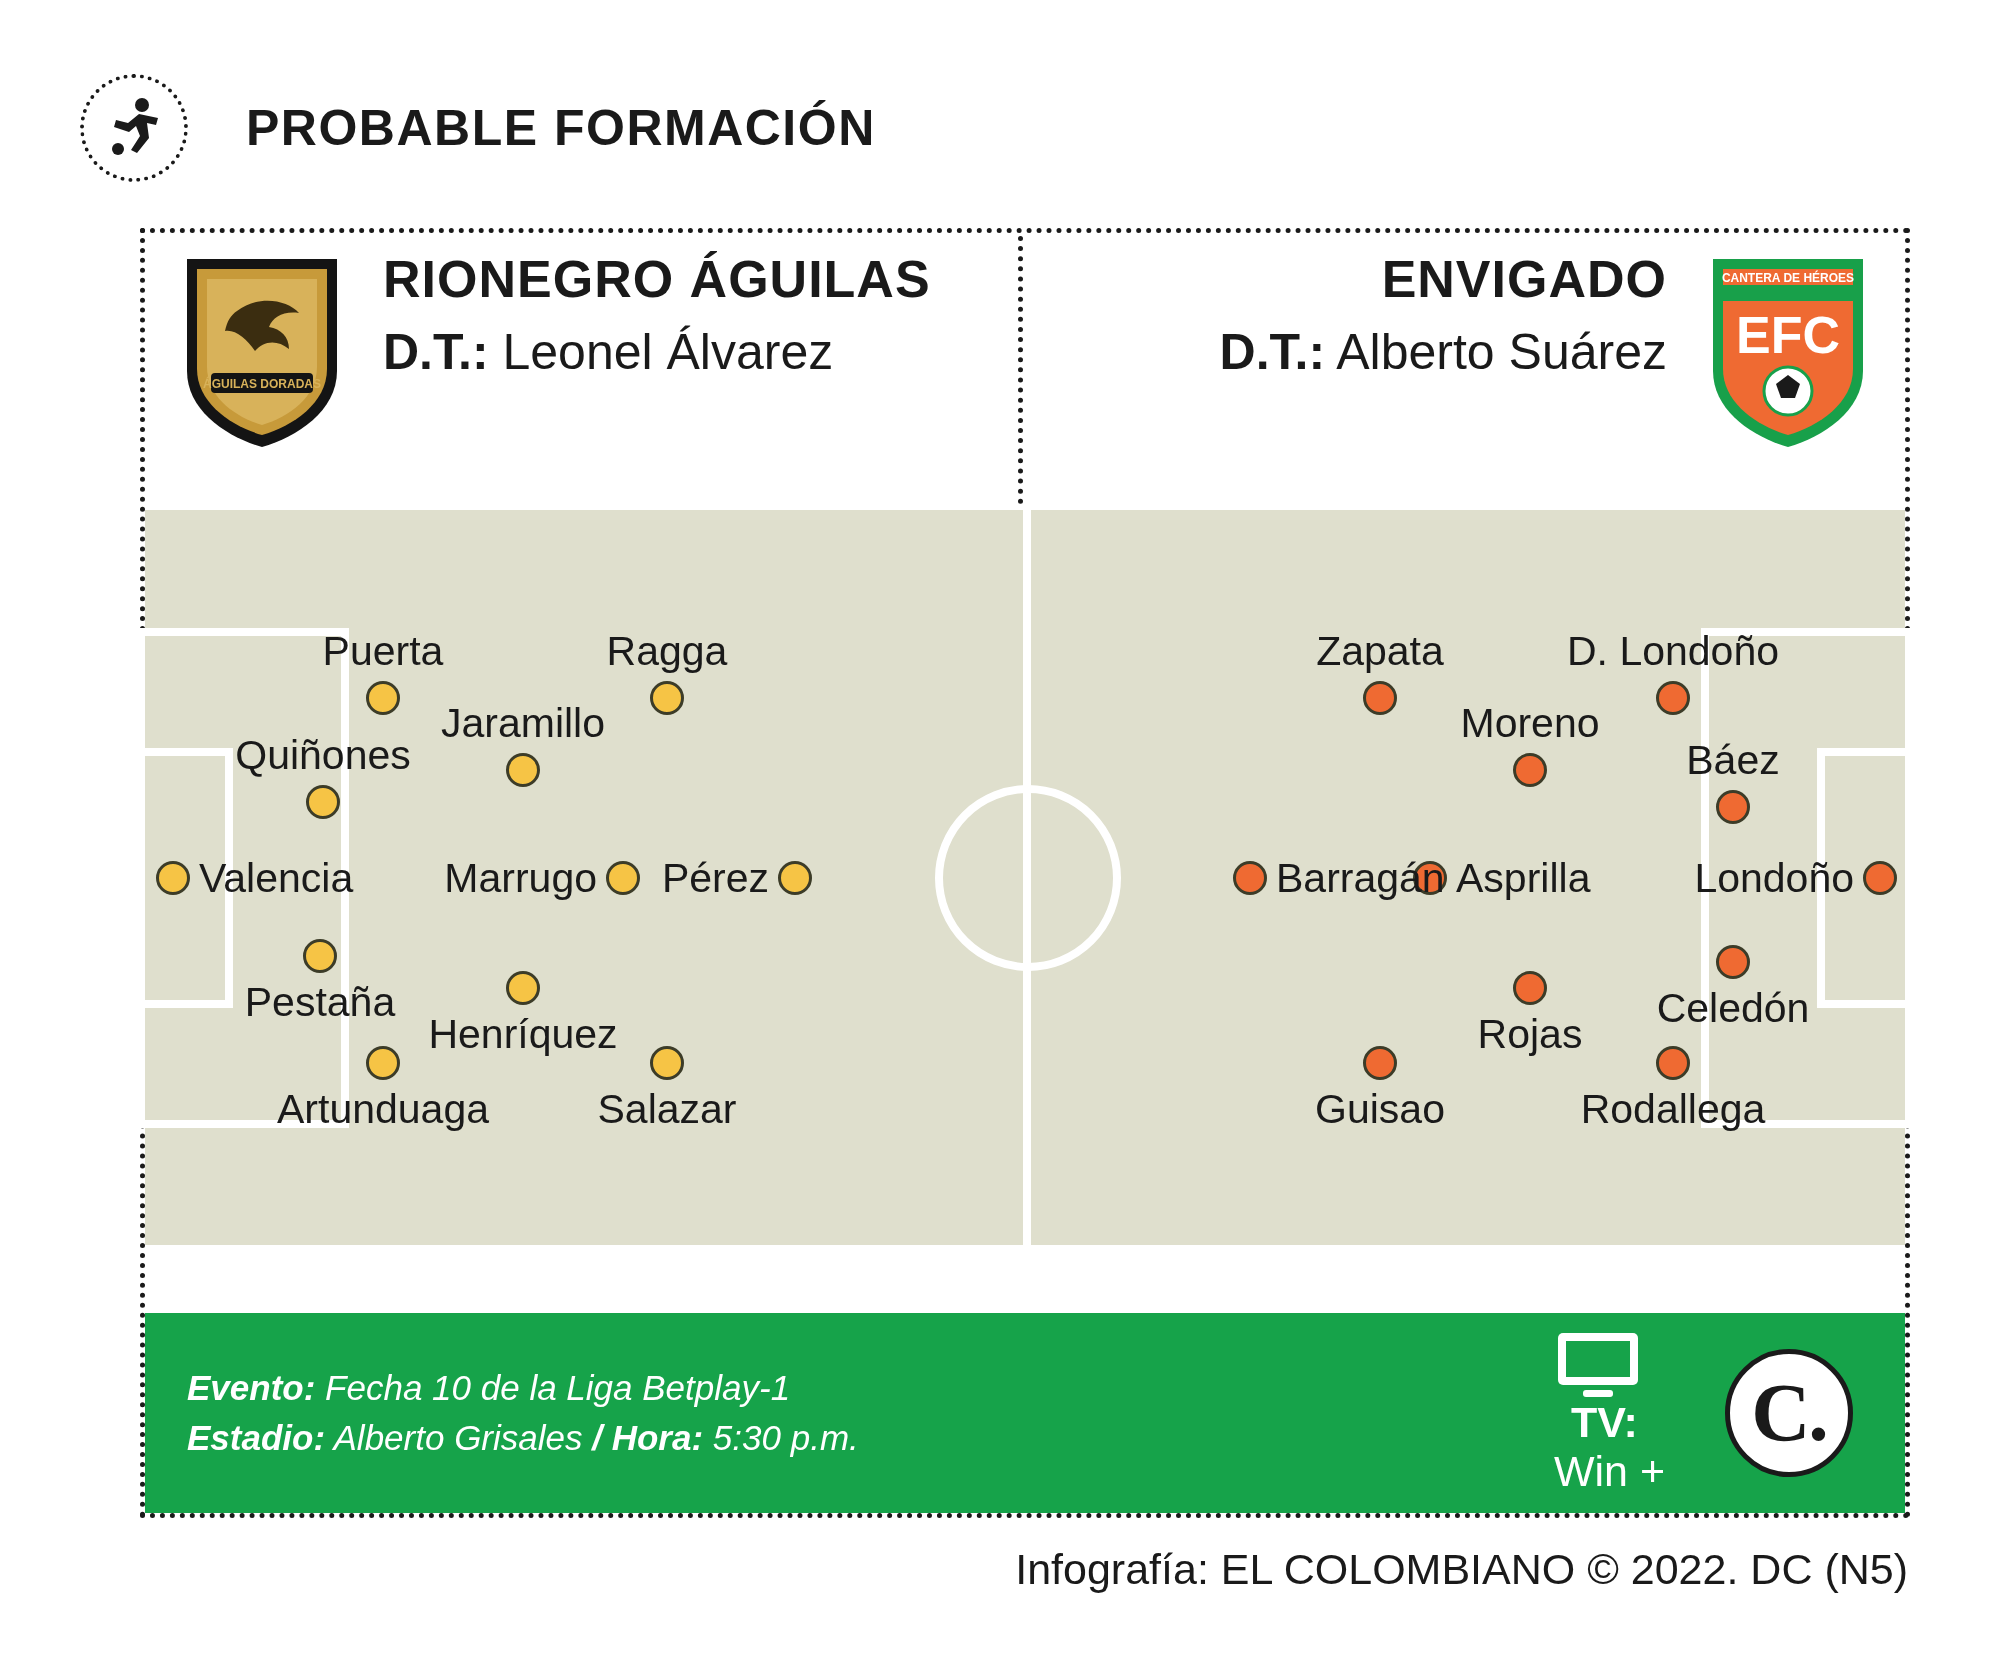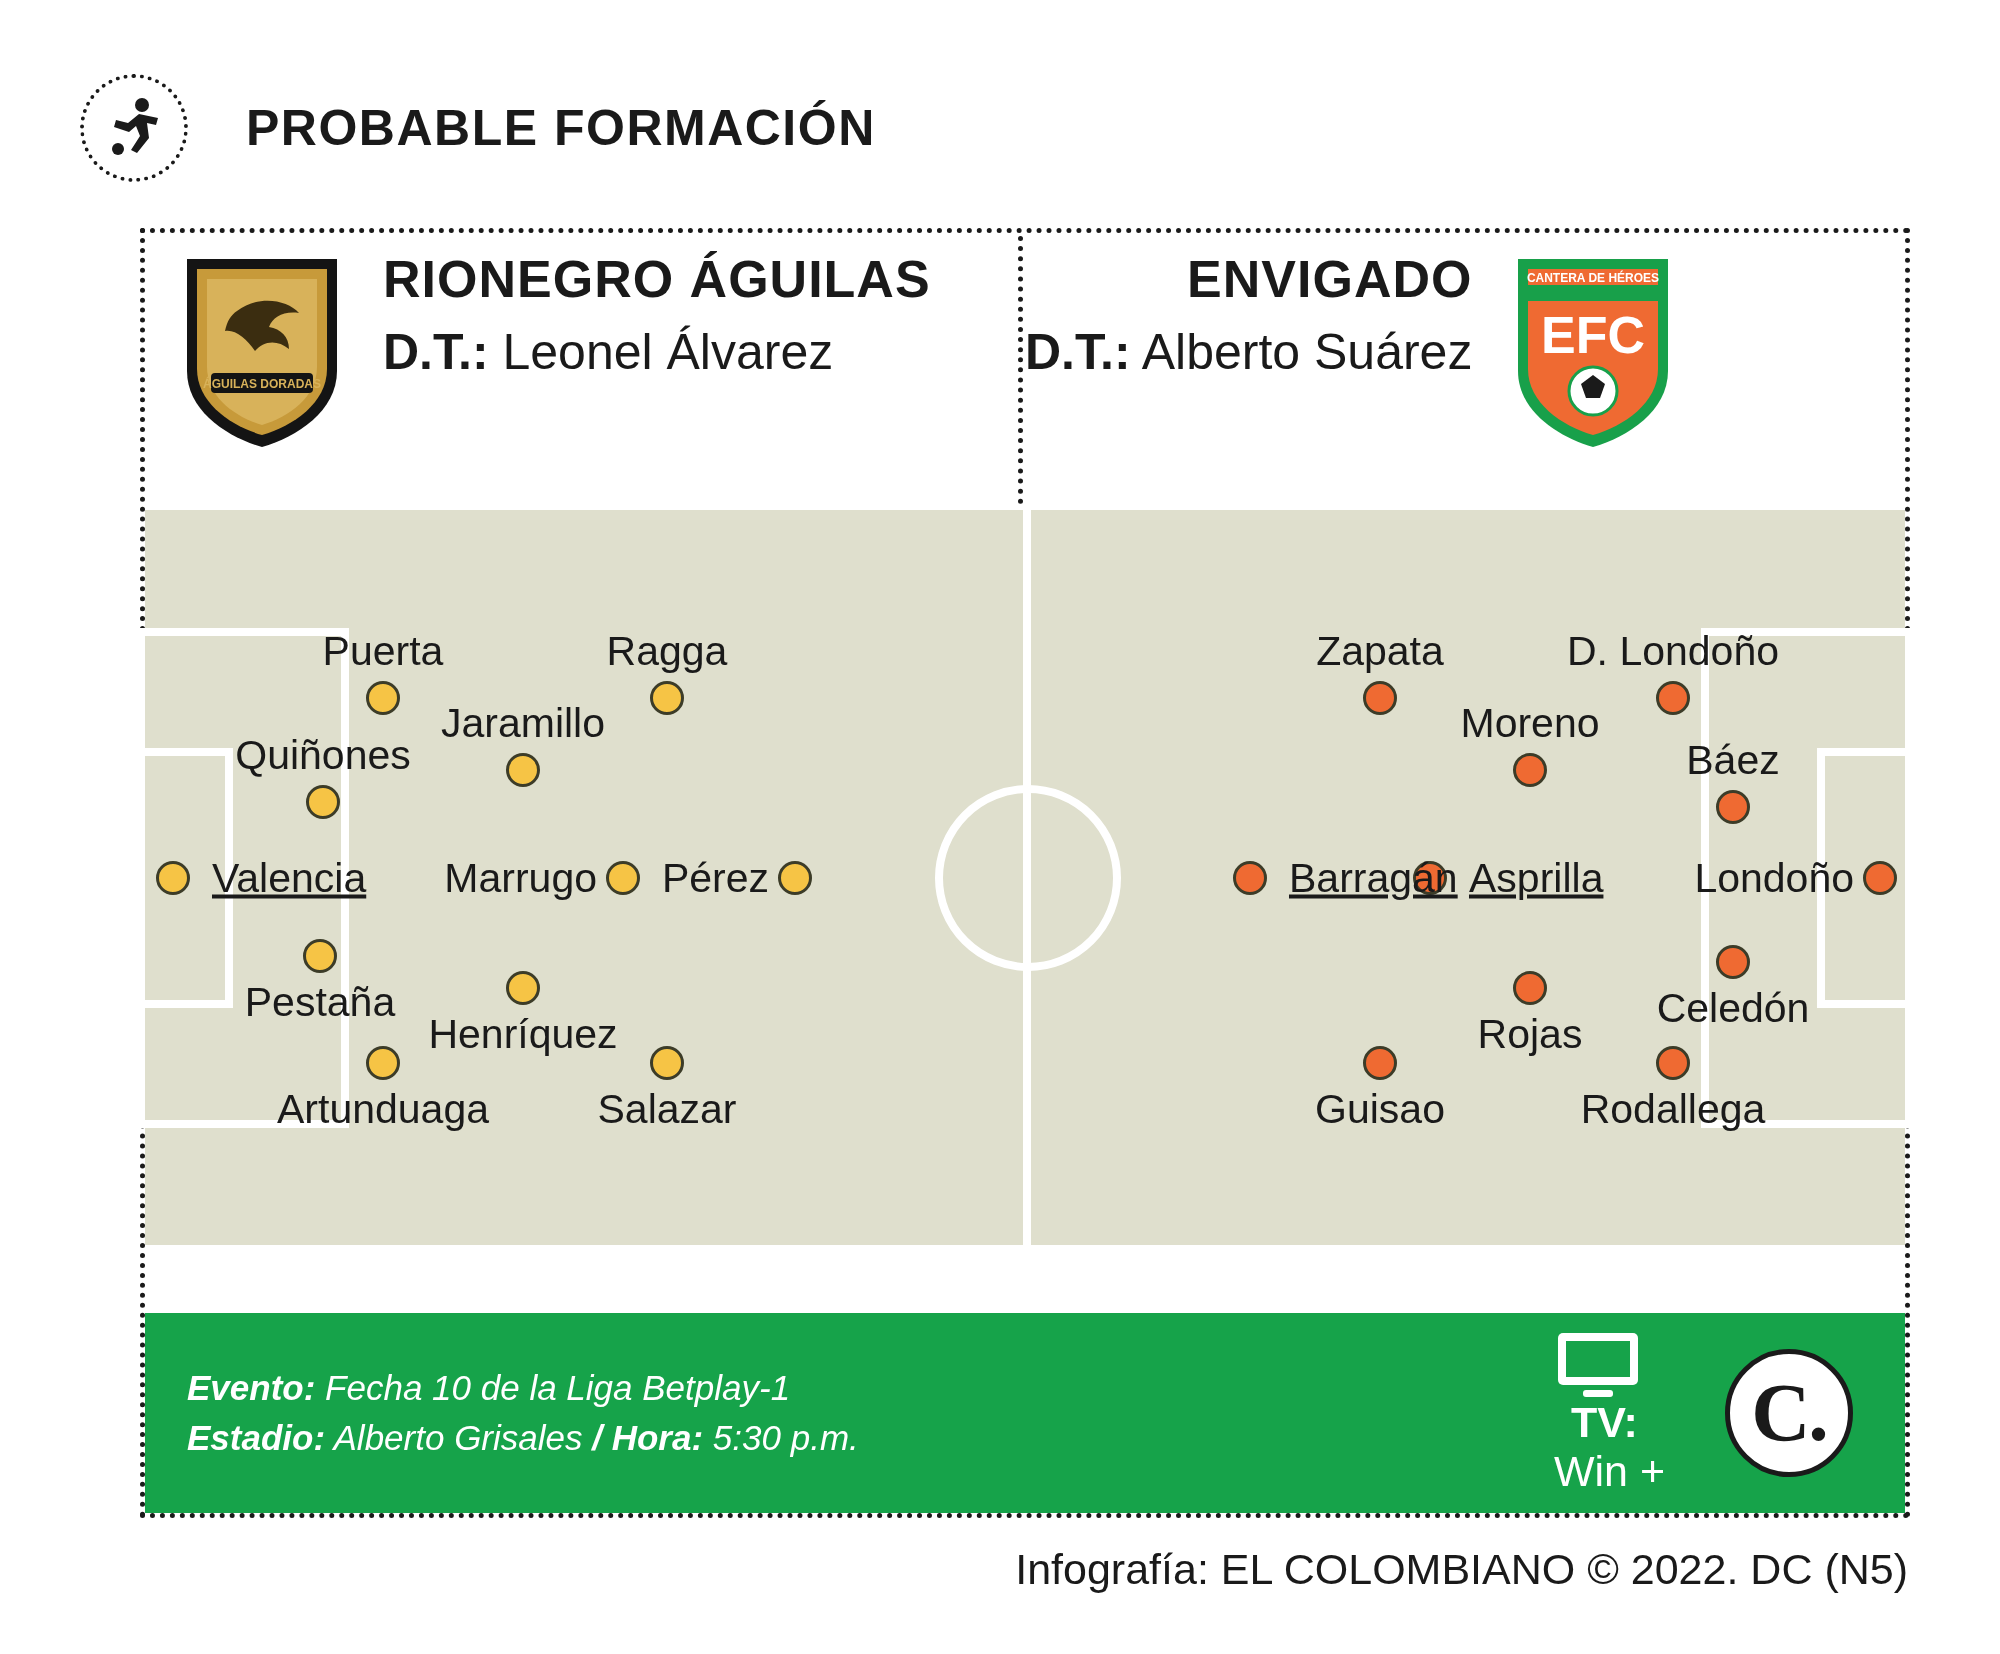--- a/index.html
+++ b/index.html
@@ -82,21 +82,21 @@
     display: flex;
   }
   .team {
     flex: 1 1 50%;
     display: flex;
     align-items: flex-start;
     padding-top: 18px;
     box-sizing: border-box;
   }
   .team-left { padding-left: 32px; }
-  .team-right { padding-right: 32px; }
+  .team-right { justify-content: flex-end; padding-right: 32px; }
   .crest {
     width: 170px;
     height: 200px;
     flex: 0 0 auto;
   }
   .team-text {
     display: flex;
     flex-direction: column;
     justify-content: flex-start;
   }
@@ -166,21 +166,21 @@
   .pname {
     position: absolute;
     font-size: 41px;
     color: #1a1a1a;
     white-space: nowrap;
     line-height: 1;
   }
   
   .lbl-above      { left: 50%; transform: translateX(-50%); bottom: 26px; text-align: right; }
   .lbl-below      { left: 50%; transform: translateX(-50%); top: 26px; }
-  .lbl-right      { left: 39px; top: 50%; transform: translateY(-50%); text-decoration: underline; }
+  .lbl-right      { left: 26px; top: 50%; transform: translateY(-50%); }
   .lbl-left       { right: 26px; top: 50%; transform: translateY(-50%); }
 
   
   .footer {
     position: absolute;
     left: 145px;
     top: 1313px;
     width: 1760px;
     height: 200px;
     background: #16a34a;

